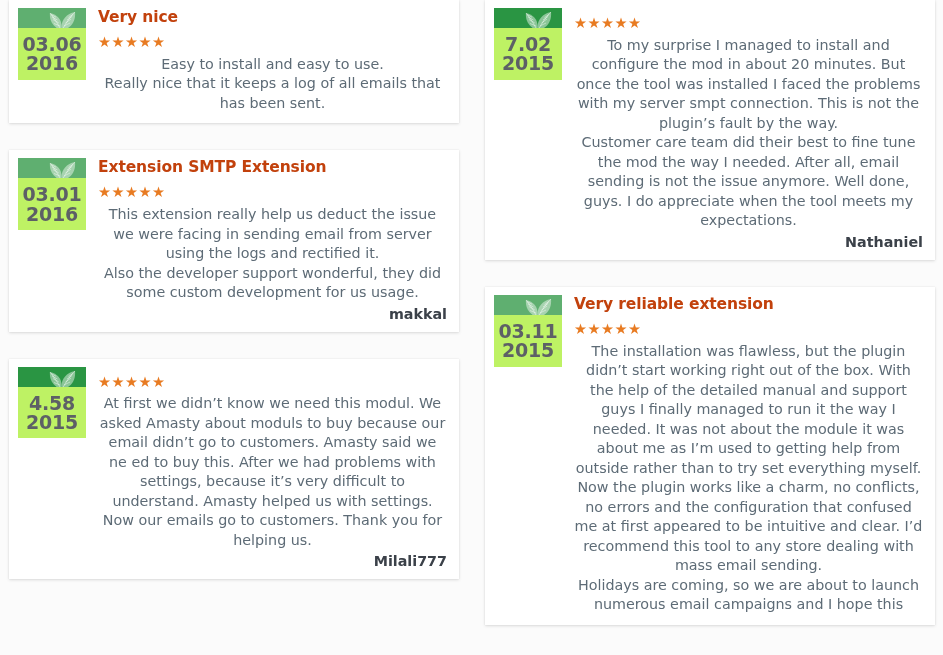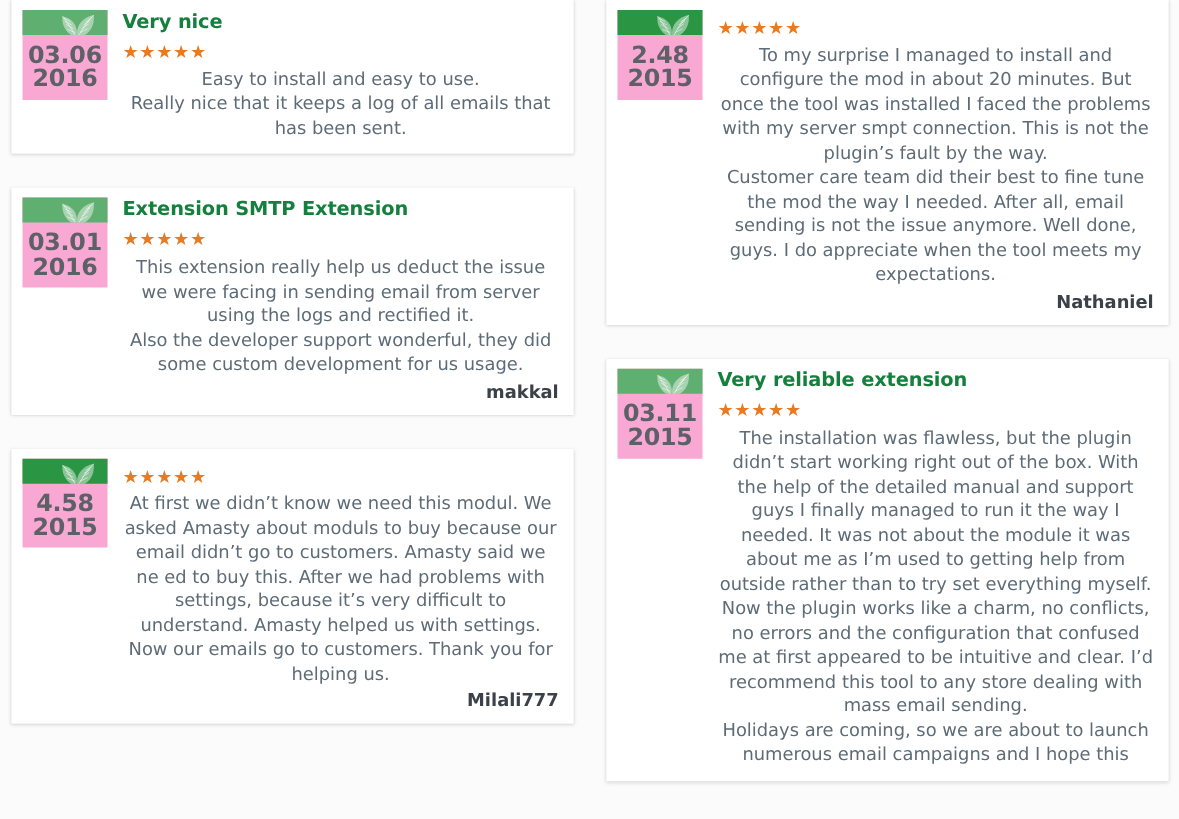--- a/index.html
+++ b/index.html
@@ -36,21 +36,21 @@
     box-sizing: border-box;
     display: flex;
     align-items: flex-start;
   }
   .review-card.clipped { margin-bottom: 0; }
 
   
   .meta {
     width: 68px;
     min-width: 68px;
-    background: #f9a8d4;
+    background: #bef264;
     text-align: center;
     padding-bottom: 6px;
   }
   .leaf-badge {
     height: 20px;
     width: 100%;
     position: relative;
     overflow: hidden;
     display: block;
   }
@@ -68,21 +68,21 @@
 
   
   .content {
     flex: 1;
     padding-left: 12px;
     min-width: 0;
   }
   .review-title {
     font-size: 15.5px;
     font-weight: bold;
-    color: #15803d;
+    color: #c2410c;
     line-height: 1.15;
     margin: 1px 0 0 0;
     letter-spacing: -0.1px;
   }
   .stars {
     color: #e87b22;
     font-size: 14.5px;
     letter-spacing: 0.5px;
     line-height: 1.1;
     margin: 8px 0 4px 0;
@@ -198,21 +198,21 @@
             <path d="M21 21 C14 19 9 12 10 4 C19 6 23 13 21 21 Z"></path>
           </g>
           <g stroke="rgba(255,255,255,0.55)" stroke-width="0.8" fill="none">
             <path d="M22 21 C26 14 30 8 35 3"></path>
             <path d="M24 17 L30 14 M25.5 14 L31 10 M27 11 L32 7.5 M28.5 8.5 L33 5.5"></path>
             <path d="M21 21 C18 15 14 9 10 4"></path>
             <path d="M20 17 L14 14.5 M18.8 14 L13 10.5 M17.4 11 L12 8 M16 8.2 L11.2 5.6"></path>
           </g>
         </svg>
       </span>
-      <span class="date-day">2.48</span>
+      <span class="date-day">7.02</span>
       <span class="date-year">2015</span>
     </div>
     <div class="content">
       <div class="stars">★★★★★</div>
       <p class="review-body">To my surprise I managed to install and configure the mod in about 20 minutes. But once the tool was installed I faced the problems with my server smpt connection. This is not the plugin’s fault by the way.
 Customer care team did their best to fine tune the mod the way I needed. After all, email sending is not the issue anymore. Well done, guys. I do appreciate when the tool meets my expectations.</p>
       <div class="review-author">Nathaniel</div>
     </div>
   </article>
       <article class="review-card clipped">

